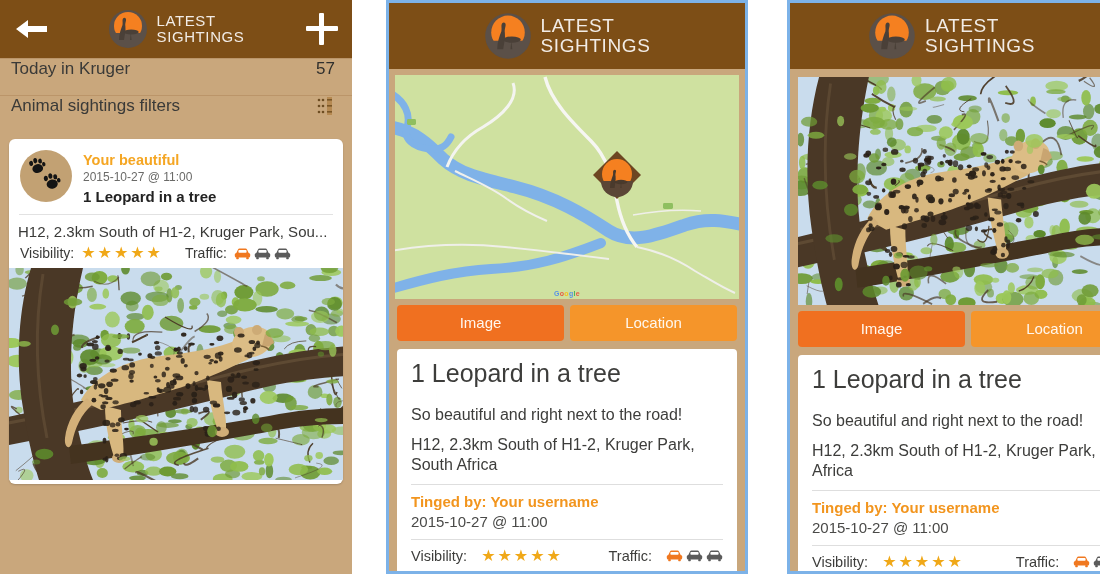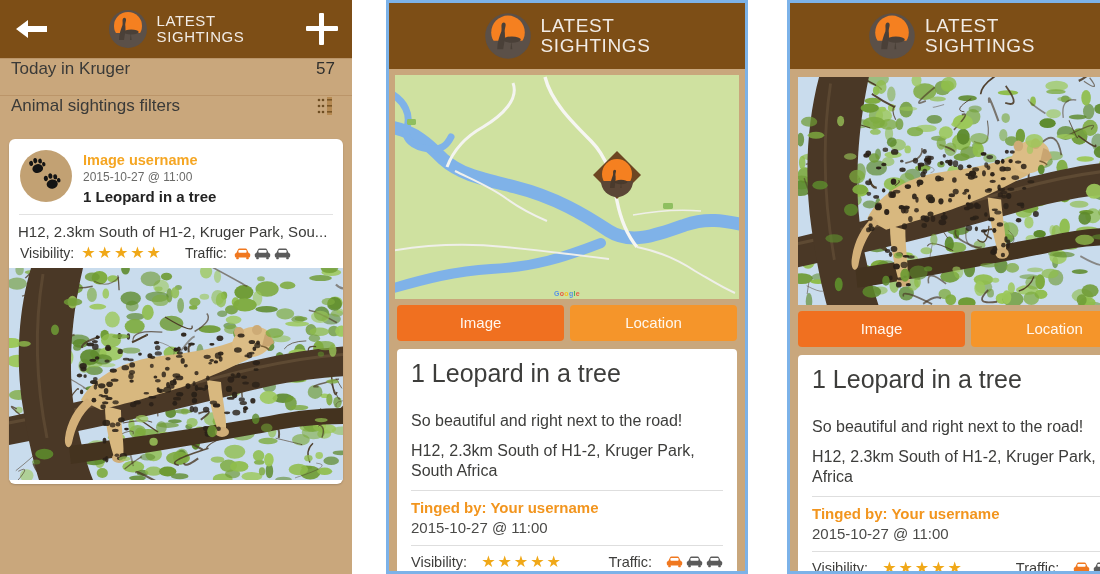--- a/index.html
+++ b/index.html
@@ -100,21 +100,21 @@
     font-size: 15px; padding: 9px 0 10px; border-radius: 4px;
   }
   .tab.active { background: #f07020; }
   .tab.inactive { background: #f5952a; }
 
   .detail-card {
     background: #fff; margin: 8px 8px 0 8px; border-radius: 4px;
     padding: 10px 14px 6px;
   }
   .d-title { font-size: 25px; color: #3d3d3b; font-weight: 400; line-height: 1.18; }
-  .d-sub { font-size: 16px; color: #3d3d3b; margin-top: 23px; }
+  .d-sub { font-size: 16px; color: #3d3d3b; margin-top: 17px; }
   .d-loc { font-size: 16px; color: #3d3d3b; margin-top: 11px; line-height: 1.25; }
   .d-hr { height: 1px; background: #dedede; margin: 9px 0 8px; }
   .d-by { color: #f2951e; font-weight: bold; font-size: 15px; }
   .d-time { color: #4a4a48; font-size: 15px; margin-top: 3px; }
   .d-meta { display: flex; align-items: center; font-size: 14.5px; color: #3d3d3b; }
   .d-meta .spacer { width: 54px; }
 
   
   .mapwrap { position: relative; width: 100%; height: 100%; background: #cfe1a0; }
   .gwatermark {
@@ -198,21 +198,21 @@
               <g fill="#141414" transform="translate(25,26) rotate(-8)">
                 <ellipse cx="6" cy="9" rx="5.6" ry="4.6"></ellipse>
                 <ellipse cx="0.5" cy="2.6" rx="2.1" ry="2.7"></ellipse>
                 <ellipse cx="5.3" cy="0.7" rx="2.1" ry="2.8"></ellipse>
                 <ellipse cx="10" cy="2.2" rx="2" ry="2.6"></ellipse>
                 <ellipse cx="13" cy="6.1" rx="1.8" ry="2.3"></ellipse>
               </g>
             </svg>
           </div>
           <div class="head-lines">
-            <div class="uname">Image username</div>
+            <div class="uname">Your beautiful</div>
             <div class="utime">2015-10-27 @ 11:00</div>
             <div class="utitle">1 Leopard in a tree</div>
           </div>
         </div>
         <div class="card-sep"></div>
         <div class="card-loc">H12, 2.3km South of H1-2, Kruger Park, Sou...</div>
         <div class="meta-row">
           <span class="meta-label">Visibility:</span>
           <span class="stars">
               <span>★</span>

